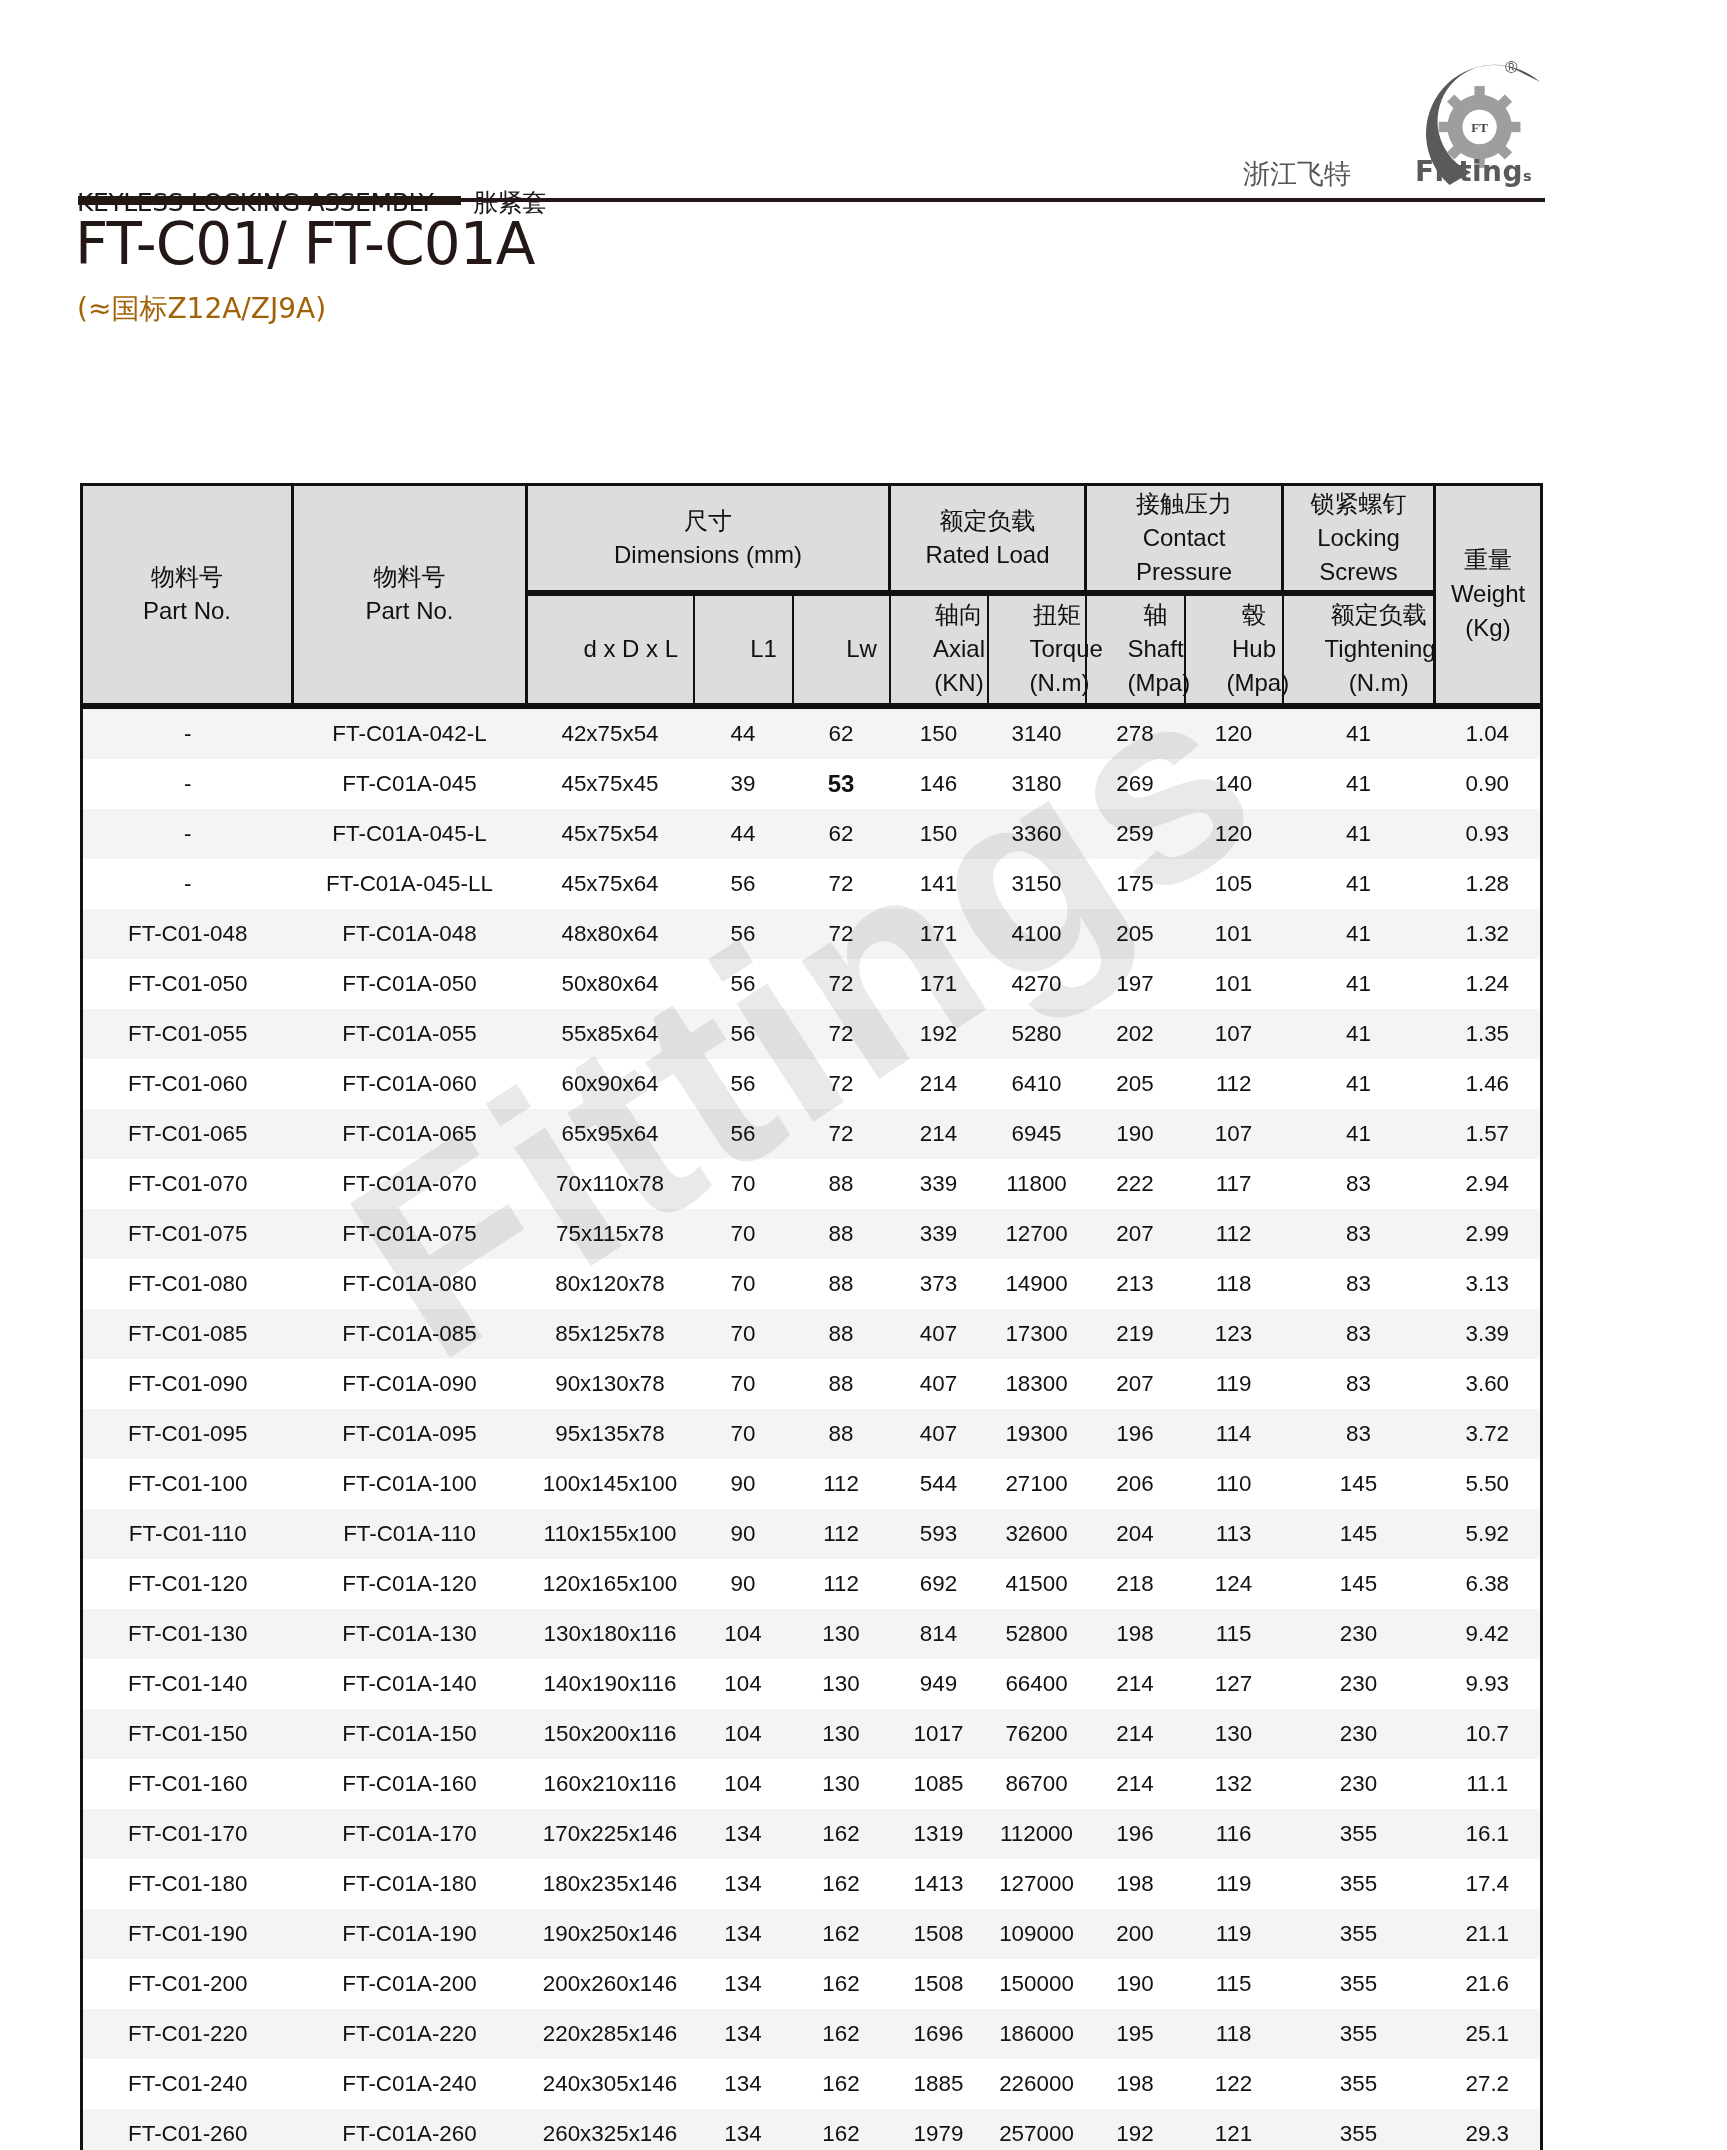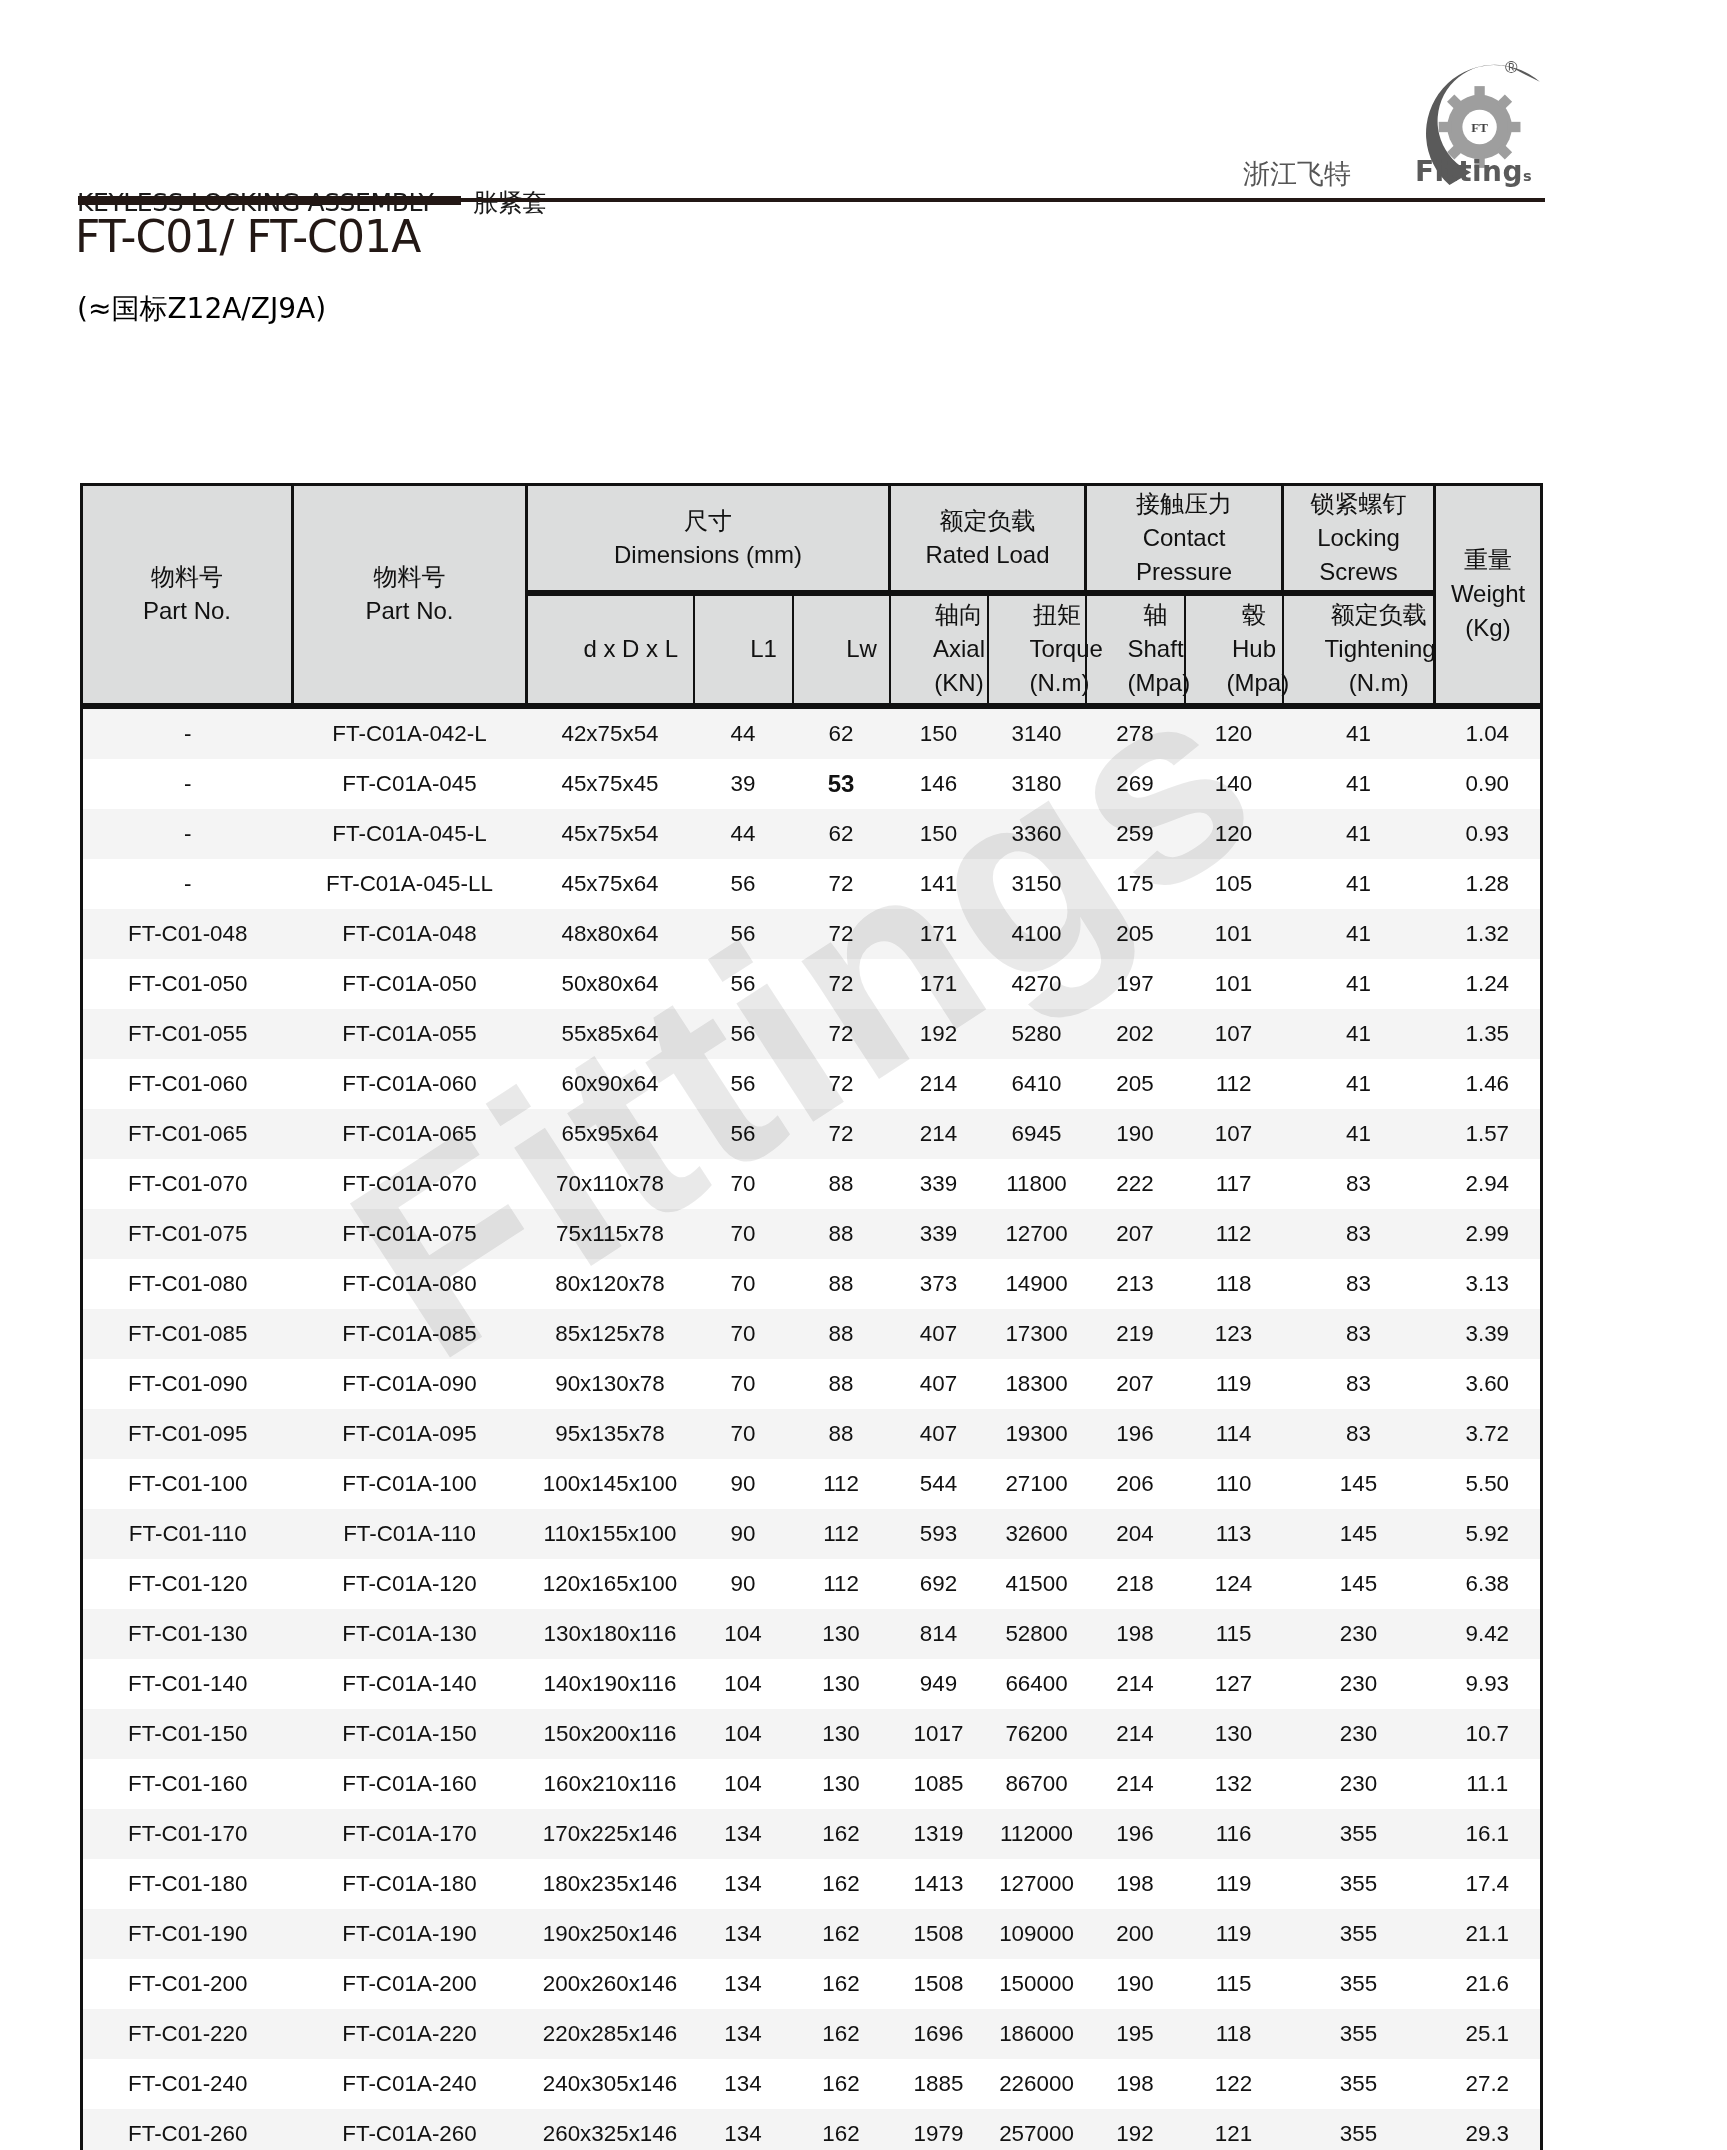--- a/index.html
+++ b/index.html
@@ -3,22 +3,22 @@
 <meta charset="utf-8">
 <style>
   html,body{margin:0;padding:0;background:#fff;}
   body{width:1727px;height:2317px;position:relative;overflow:hidden;font-family:"Liberation Sans",sans-serif;color:#111;}
   .abs{position:absolute;}
   
   .hdr-left{left:77px;top:156px;font-family:"DejaVu Sans",sans-serif;font-size:25px;letter-spacing:-0.4px;color:#1a1a1a;margin-top:30px;}
   .hdr-right{left:1243px;top:156px;font-family:"DejaVu Sans",sans-serif;font-size:27px;color:#555;}
   .rule-thick{left:78px;top:196px;width:383px;height:8.6px;background:#231815;}
   .rule-thin{left:461px;top:198px;width:1084px;height:3.9px;background:#231815;}
-  .title{left:75px;top:215px;font-family:"DejaVu Sans",sans-serif;font-size:44px;font-weight:normal;color:#231815;letter-spacing:-0.9px;line-height:1;}
-  .subtitle{left:77px;top:290px;font-family:"DejaVu Sans",sans-serif;font-size:28px;color:#000000;}
+  .title{left:75px;top:215px;font-family:"DejaVu Sans",sans-serif;font-size:58px;font-weight:normal;color:#231815;letter-spacing:-0.9px;line-height:1;}
+  .subtitle{left:77px;top:290px;font-family:"DejaVu Sans",sans-serif;font-size:28px;color:#a16207;}
   
   .logo{left:1415px;top:56px;width:155px;height:142px;}
   .logo-text{left:1415px;top:155px;font-family:"DejaVu Sans",sans-serif;font-weight:bold;font-size:28px;color:#5a5a5a;letter-spacing:0.4px;}
   .logo-text small{font-size:14.6px;}
   .reg{left:1505px;top:58px;font-size:17px;color:#555;}
   
   .tbl-wrap{left:80px;top:483px;width:1460px;}
   table{border-collapse:collapse;width:1460px;table-layout:fixed;}
   th{background:#dcdddd;border:3.4px solid #111;font-weight:normal;font-size:24px;line-height:34px;text-align:center;vertical-align:middle;padding:0;color:#111;}
   th.sub{border-width:2.6px;}

